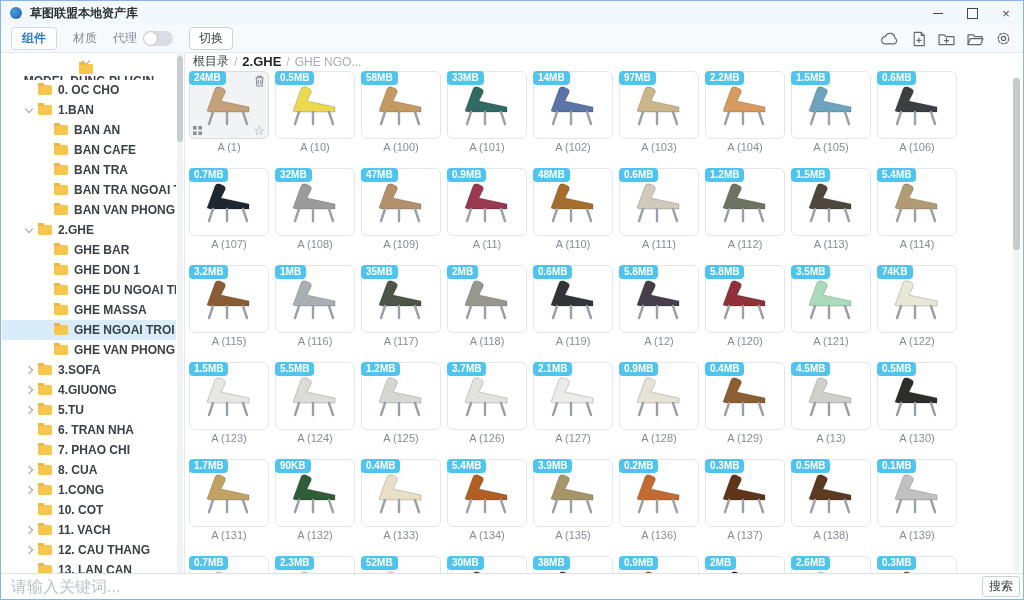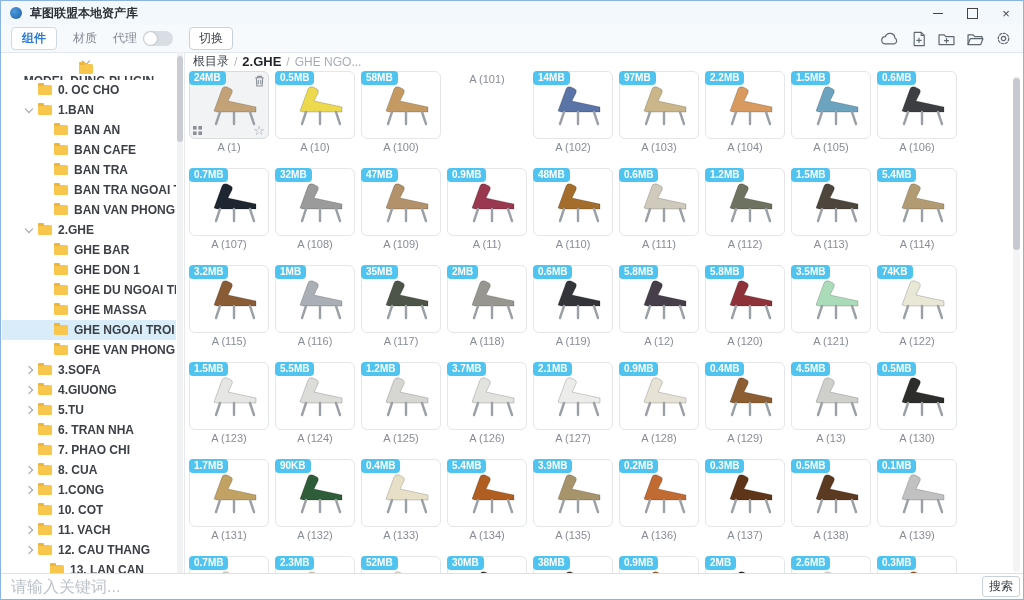--- a/index.html
+++ b/index.html
@@ -42,21 +42,21 @@
 
   
   .breadcrumb{position:absolute;top:51px;left:192px;height:19px;display:flex;align-items:center;font-size:12px;gap:5px;}
   .bc-root{color:#3c424a;}
   .bc-sep{color:#b4bac2;}
   .bc-folder{color:#1f242b;font-weight:700;font-size:13px;}
   .bc-leaf{color:#a6adb6;}
 
   .grid{position:absolute;top:70px;left:188px;width:780px;bottom:25px;overflow:hidden;display:flex;flex-wrap:wrap;column-gap:6px;align-content:flex-start;}
   .cell{width:80px;margin-bottom:13px;}
-  .tile{position:relative;width:80px;height:68px;background:#fff;border:1px solid #e3e6ea;border-radius:6px;box-sizing:border-box;display:flex;align-items:center;justify-content:flex-end;}
+  .tile{position:relative;width:80px;height:68px;background:#fff;border:1px solid #e3e6ea;border-radius:6px;box-sizing:border-box;display:flex;align-items:center;justify-content:center;}
   .tile.featured{background:#f2f3f4;border-color:#d9dcdf;}
   .badge{position:absolute;top:-1px;left:-1px;background:#4fc4f1;color:#fff;font-size:10px;font-weight:700;padding:1px 5px;border-radius:4px;line-height:12px;}
   .thumb{width:64px;height:48px;}
   .cell-label{margin-top:2px;text-align:center;font-size:11px;color:#878c95;height:14px;overflow:hidden;}
   .t-trash{position:absolute;top:3px;right:3px;}
   .t-trash svg{display:block;stroke:#8b9098;fill:none;stroke-width:1.2;}
   .t-star{position:absolute;bottom:0px;right:3px;font-size:13px;color:#9aa0a8;line-height:14px;}
   .t-replace{position:absolute;bottom:3px;left:3px;}
   .t-replace svg{display:block;fill:#8b9098;}
 
@@ -249,21 +249,21 @@
       <div class="tree-row" style="padding-left: 24px;">
         <span class="chev right"></span>
         <span class="folder"></span>
         <span class="tree-label">11. VACH</span>
       </div>
       <div class="tree-row" style="padding-left: 24px;">
         <span class="chev right"></span>
         <span class="folder"></span>
         <span class="tree-label">12. CAU THANG</span>
       </div>
-      <div class="tree-row" style="padding-left: 36px;">
+      <div class="tree-row" style="padding-left: 24px;">
         <span class="chev none"></span>
         <span class="folder"></span>
         <span class="tree-label">13. LAN CAN</span>
       </div>
     </div>
   <div class="side-scroll">
       <span class="thumb"></span>
     </div>
   <div class="v-divider"></div>
 
@@ -314,20 +314,27 @@
         <div class="tile">
           <svg class="thumb" viewBox="0 0 64 48">
             <path d="M10 30 L18 8 Q19 5 23 6 L27 8 Q29 9 28 12 L24 20 L52 26 L52 31 L13 31 Z" fill="#c49a62" stroke="rgba(0,0,0,.18)"></path>
             <path d="M16 31 L12 43 M46 31 L50 43 M30 31 L30 43" stroke="#9aa0a6" stroke-width="2.4" fill="none" stroke-linecap="round"></path>
           </svg>
           <span class="badge">58MB</span>
         </div>
         <div class="cell-label">A (100)</div>
       </div>
       <div class="cell">
+        <div class="tile">
+          <svg class="thumb" viewBox="0 0 64 48">
+            <path d="M10 30 L18 8 Q19 5 23 6 L27 8 Q29 9 28 12 L24 20 L52 26 L52 31 L13 31 Z" fill="#2f6b63" stroke="rgba(0,0,0,.18)"></path>
+            <path d="M16 31 L12 43 M46 31 L50 43 M30 31 L30 43" stroke="#9aa0a6" stroke-width="2.4" fill="none" stroke-linecap="round"></path>
+          </svg>
+          <span class="badge">33MB</span>
+        </div>
         <div class="cell-label">A (101)</div>
       </div>
       <div class="cell">
         <div class="tile">
           <svg class="thumb" viewBox="0 0 64 48">
             <path d="M10 30 L18 8 Q19 5 23 6 L27 8 Q29 9 28 12 L24 20 L52 26 L52 31 L13 31 Z" fill="#5a74a8" stroke="rgba(0,0,0,.18)"></path>
             <path d="M16 31 L12 43 M46 31 L50 43 M30 31 L30 43" stroke="#9aa0a6" stroke-width="2.4" fill="none" stroke-linecap="round"></path>
           </svg>
           <span class="badge">14MB</span>
         </div>

